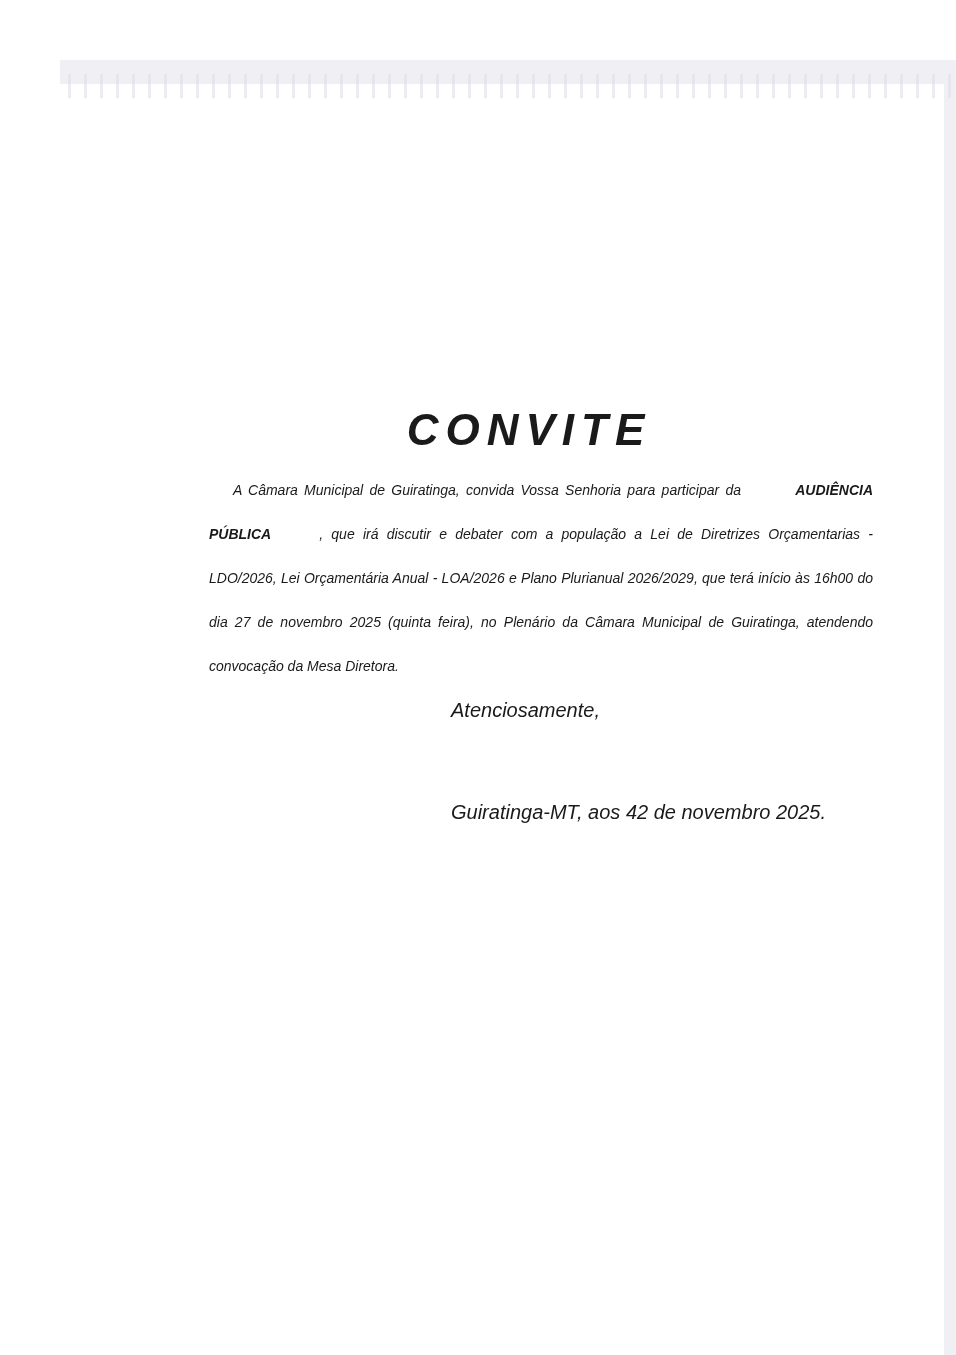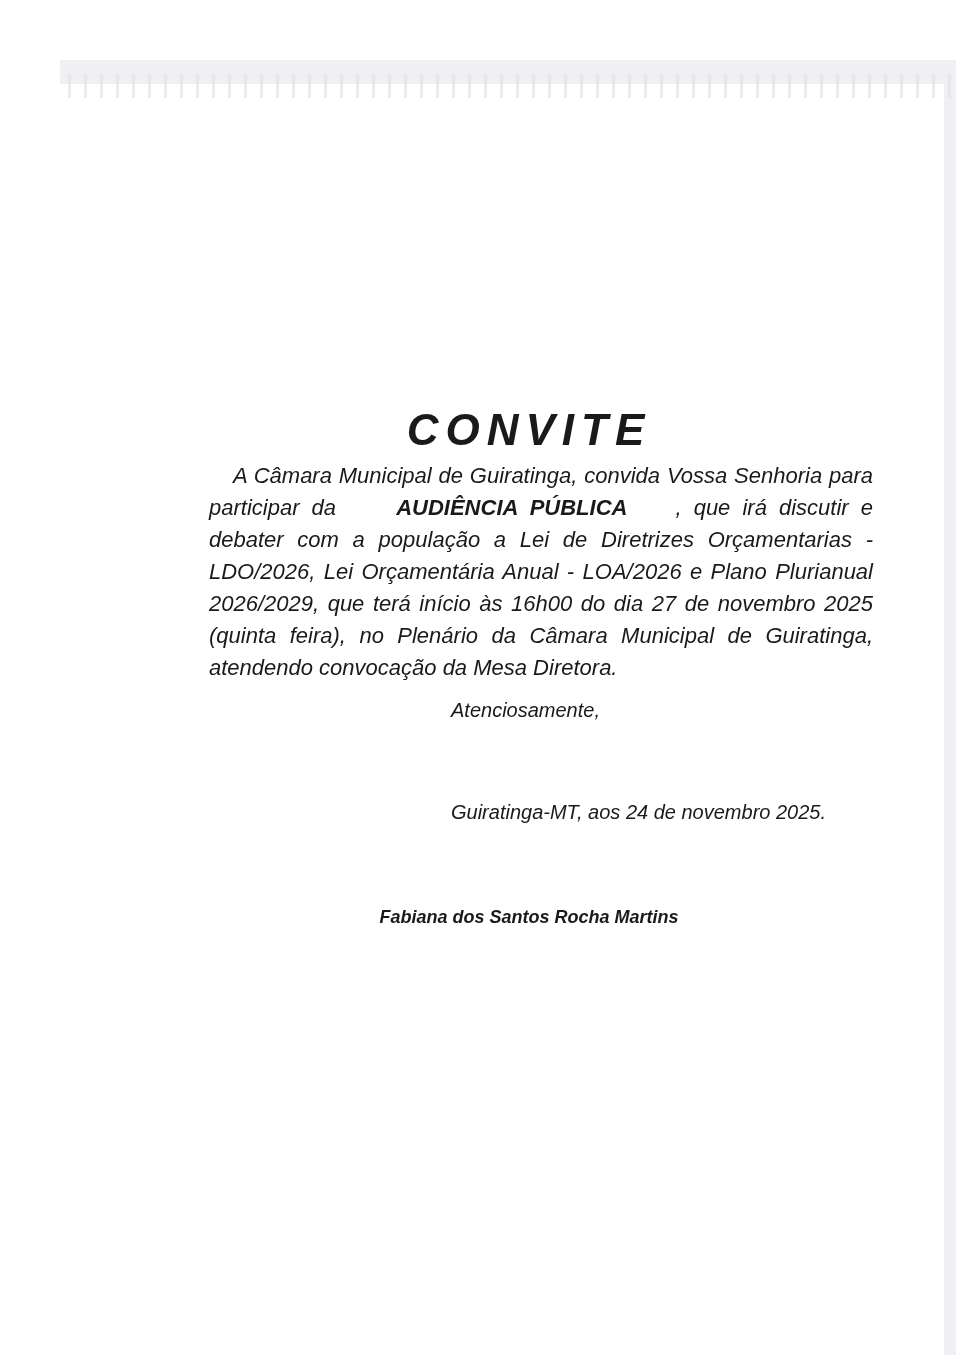--- a/index.html
+++ b/index.html
@@ -53,25 +53,25 @@
     left:0;right:0;
     text-align:center;
     font-size:44px;
     font-weight:700;
     letter-spacing:7px;
     line-height:1;
     color:var(--text);
   }
   .body-par{
     position:absolute;
-    top:376px;
+    top:384px;
     left:0;
     width:688px;
-    font-size:22px;
-    line-height:32px;
+    font-size:14px;
+    line-height:44px;
     text-align:justify;
     text-justify:inter-word;
   }
   .body-par strong{
     font-weight:700;
   }
   .closing{
     position:absolute;
     top:614px;
     left:242px;
@@ -103,19 +103,18 @@
   <div class="edge-right"></div>
   <div class="perforation"></div>
 
   <div class="content">
     <h1 class="title">CONVITE</h1>
 
     <p class="body-par"><span>A Câmara Municipal de Guiratinga, convida Vossa Senhoria para participar da </span><strong>AUDIÊNCIA PÚBLICA</strong><span>, que irá discutir e debater com a população a Lei de Diretrizes Orçamentarias - LDO/2026, Lei Orçamentária Anual - LOA/2026 e Plano Plurianual 2026/2029, que terá início às 16h00 do dia 27 de novembro 2025 (quinta feira), no Plenário da Câmara Municipal de Guiratinga, atendendo convocação da Mesa Diretora.</span></p>
 
     <p class="closing">Atenciosamente,</p>
 
-    <p class="dateline">Guiratinga-MT, aos 24 de novembro 2025.</p>
+    <p class="dateline">Guiratinga-MT, aos 42 de novembro 2025.</p>
 
     <div class="signature">
-      <div>Fabiana dos Santos Rocha Martins</div>
     </div>
   </div>
 </div>
 
 </body></html>

